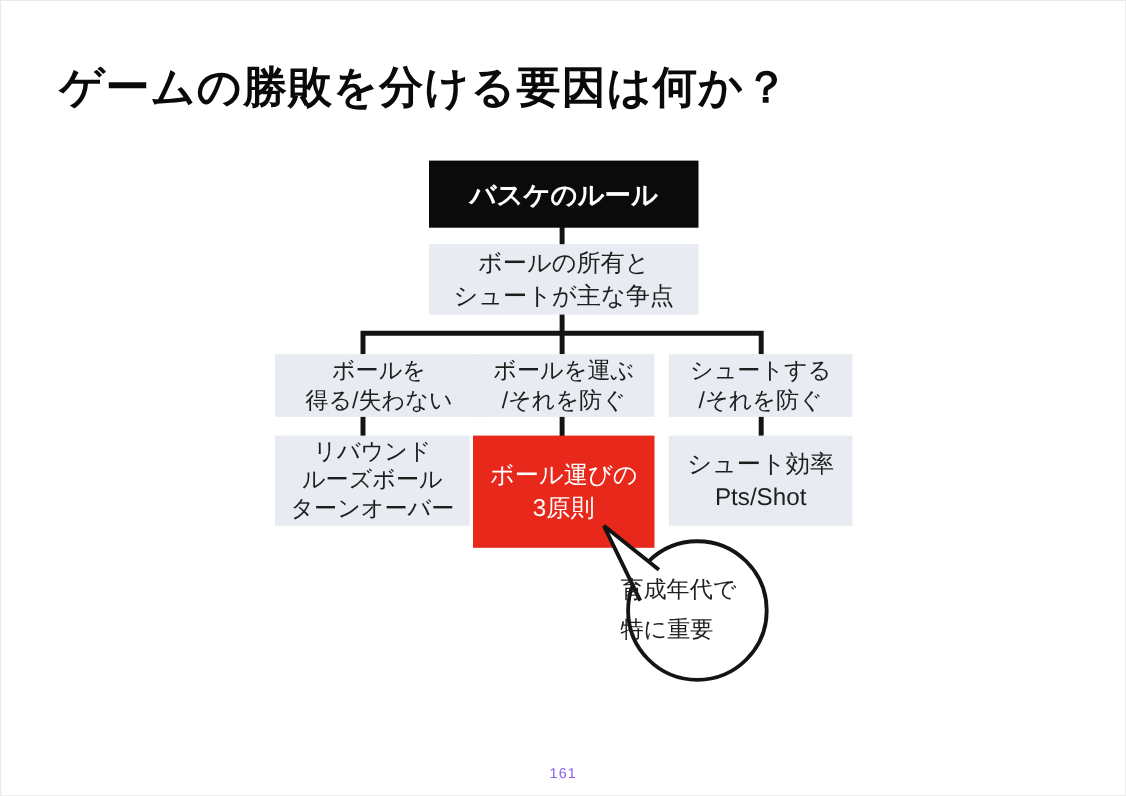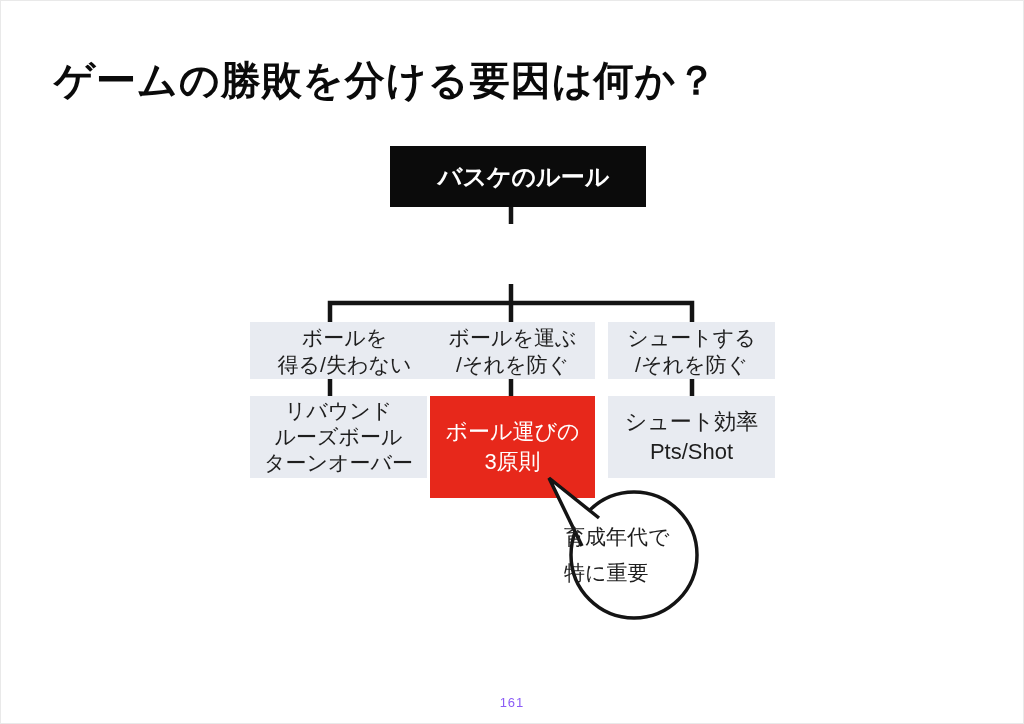--- a/index.html
+++ b/index.html
@@ -19,21 +19,21 @@
   .node {
     position:absolute;
     display:flex; flex-direction:column;
     align-items:center; justify-content:center;
     text-align:center;
     color:#1e1e1e;
   }
   .node .ln { display:block; }
   .node-black {
     background:#0b0b0b; color:#ffffff;
-    font-weight:bold; font-size:24px;padding-left:11px;
+    font-weight:bold; font-size:24px;
   }
   .node-gray  { background:#e8ebf1; }
   .node-red   { background:#e7281b; color:#ffffff; }
 
   .n-root       { left:390px; top:146px; width:245px; height:61px; }
   .n-possession { left:390px; top:222px; width:245px; height:64px; font-size:22px; line-height:30px; }
   .n-gain  { left:250px; top:322px; width:189px; height:57px; font-size:21px; line-height:27px; }
   .n-carry { left:430px; top:322px; width:165px; height:57px; font-size:21px; line-height:27px; }
   .n-shoot { left:608px; top:322px; width:167px; height:57px; font-size:21px; line-height:27px; }
   .n-rebound    { left:250px; top:396px; width:177px; height:82px; font-size:21px; line-height:26px; }
@@ -67,20 +67,24 @@
       <line x1="330" y1="378" x2="330" y2="398"></line>
       <line x1="511" y1="378" x2="511" y2="398"></line>
       <line x1="692" y1="378" x2="692" y2="398"></line>
     </g>
   </svg>
 
   <div class="node node-black n-root">
     <span class="ln">バスケのルール</span>
   </div>
 
+  <div class="node node-gray n-possession">
+    <span class="ln">ボールの所有と</span>
+    <span class="ln">シュートが主な争点</span>
+  </div>
 
   <div class="node node-gray n-gain">
     <span class="ln">ボールを</span>
     <span class="ln">得る/失わない</span>
   </div>
 
   <div class="node node-gray n-carry">
     <span class="ln">ボールを運ぶ</span>
     <span class="ln">/それを防ぐ</span>
   </div>

